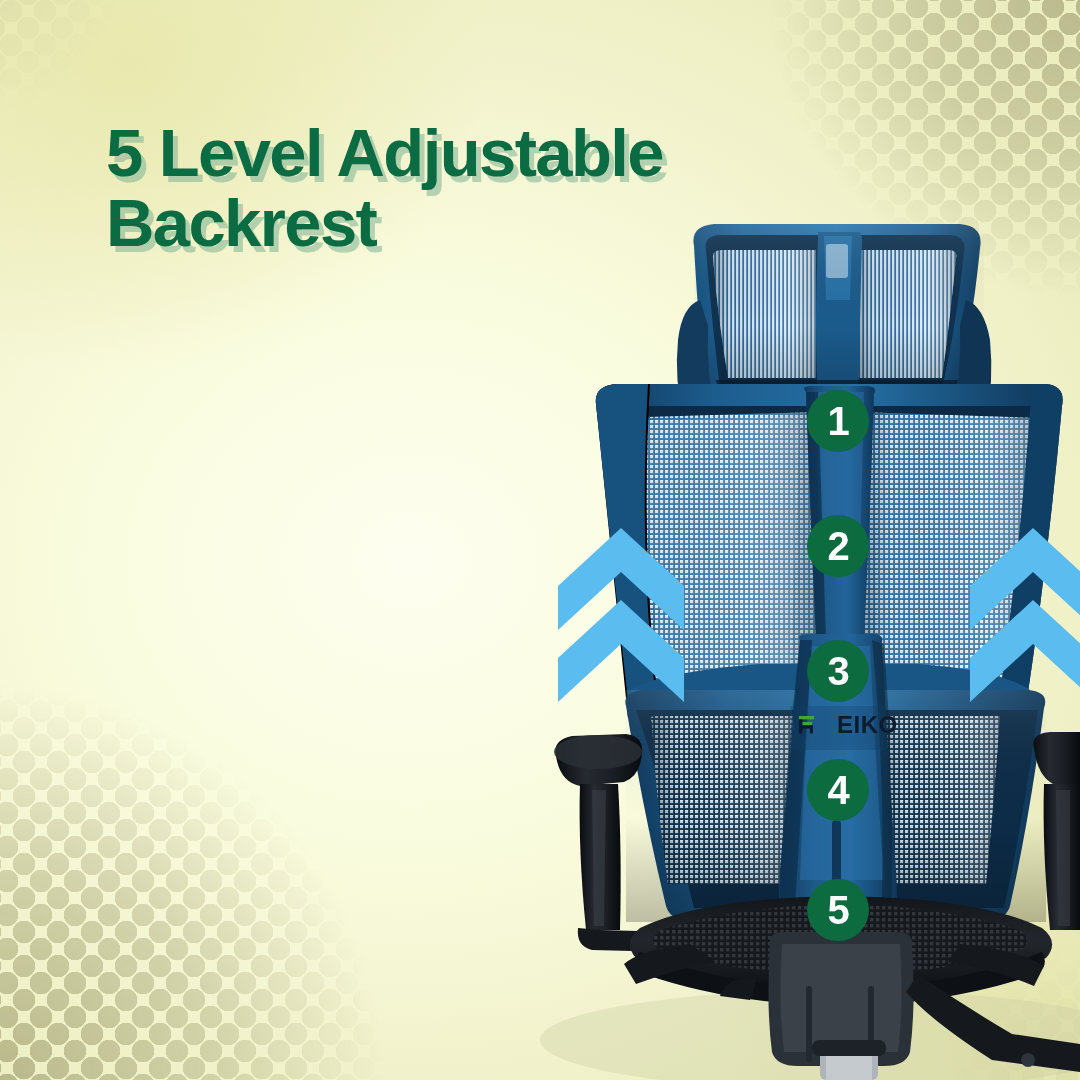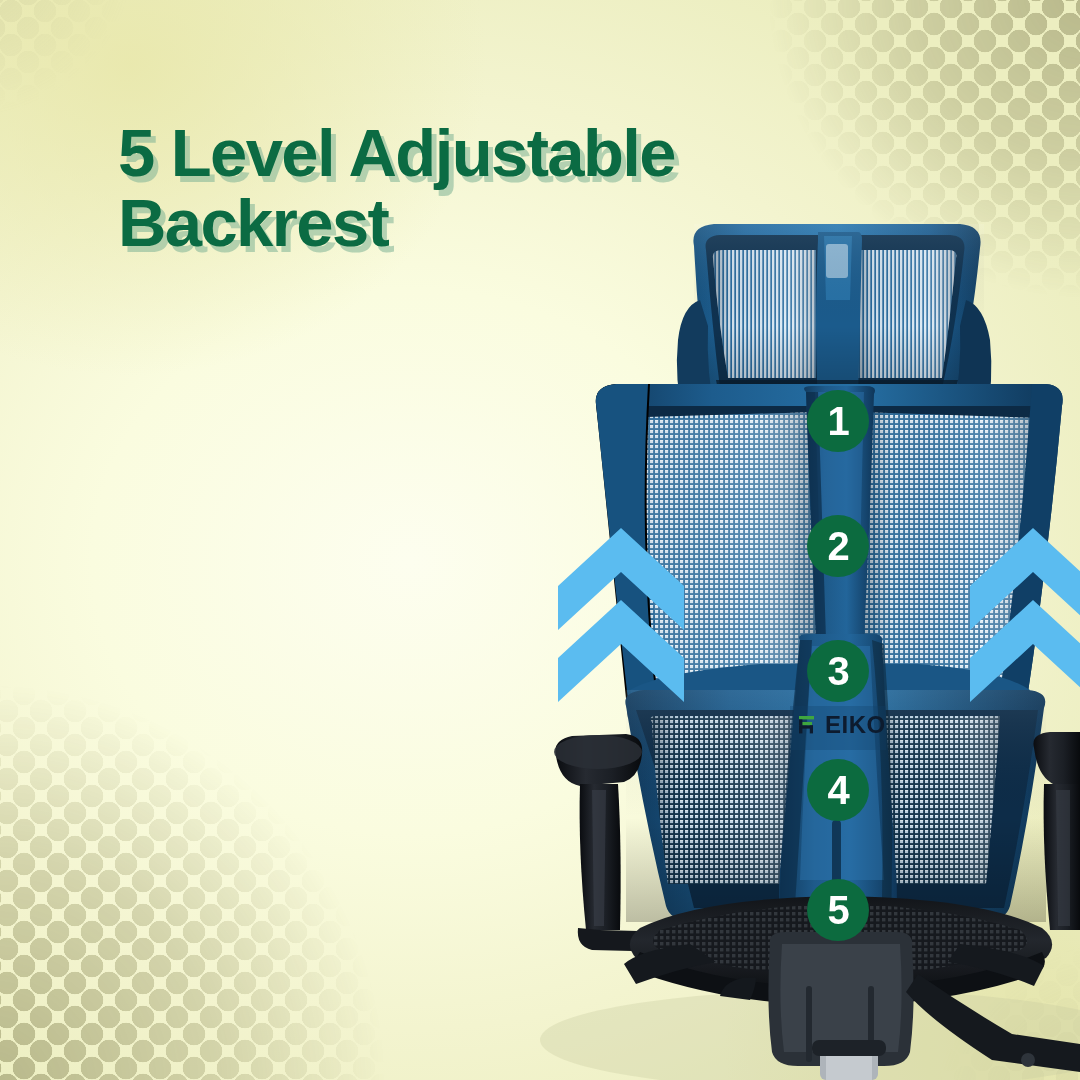--- a/index.html
+++ b/index.html
@@ -55,21 +55,20 @@
             mask-image:radial-gradient(ellipse 110% 110% at 100% 100%, rgba(0,0,0,.8) 0%, rgba(0,0,0,0) 72%);
   }
 
   
   .headline {
     position:absolute; left:106px; top:118px; width:700px;
     font-size:67px; font-weight:700; line-height:1.04;
     letter-spacing:-1.6px;
     color:#0b6b43;
     text-shadow:5px 6px 0 rgba(125,178,150,.55);
-    margin-left:12px;
   }
   .subcopy {
     position:absolute; left:106px; top:300px; width:500px;
     font-size:39px; font-weight:400; line-height:1.5;
     letter-spacing:-.6px;
     color:#101010;
     text-shadow:3px 3px 3px rgba(120,120,90,.45);
   }
 
   
@@ -87,21 +86,21 @@
     background:#0c6b3f;
     color:#ffffff;
     font-size:40px; font-weight:700;
     display:flex; align-items:center; justify-content:center;
     line-height:1; letter-spacing:-1px;
   }
 
   
   .logo {
     position:absolute; left:797px; top:713px;
-    display:flex; align-items:center; gap:2px;
+    display:flex; align-items:center; gap:14px;
   }
   .logo-word {
     font-size:24px; font-weight:700; letter-spacing:.5px;
     color:#0d1b2e;
     line-height:1;
   }
 </style>
 </head>
 <body>
 

